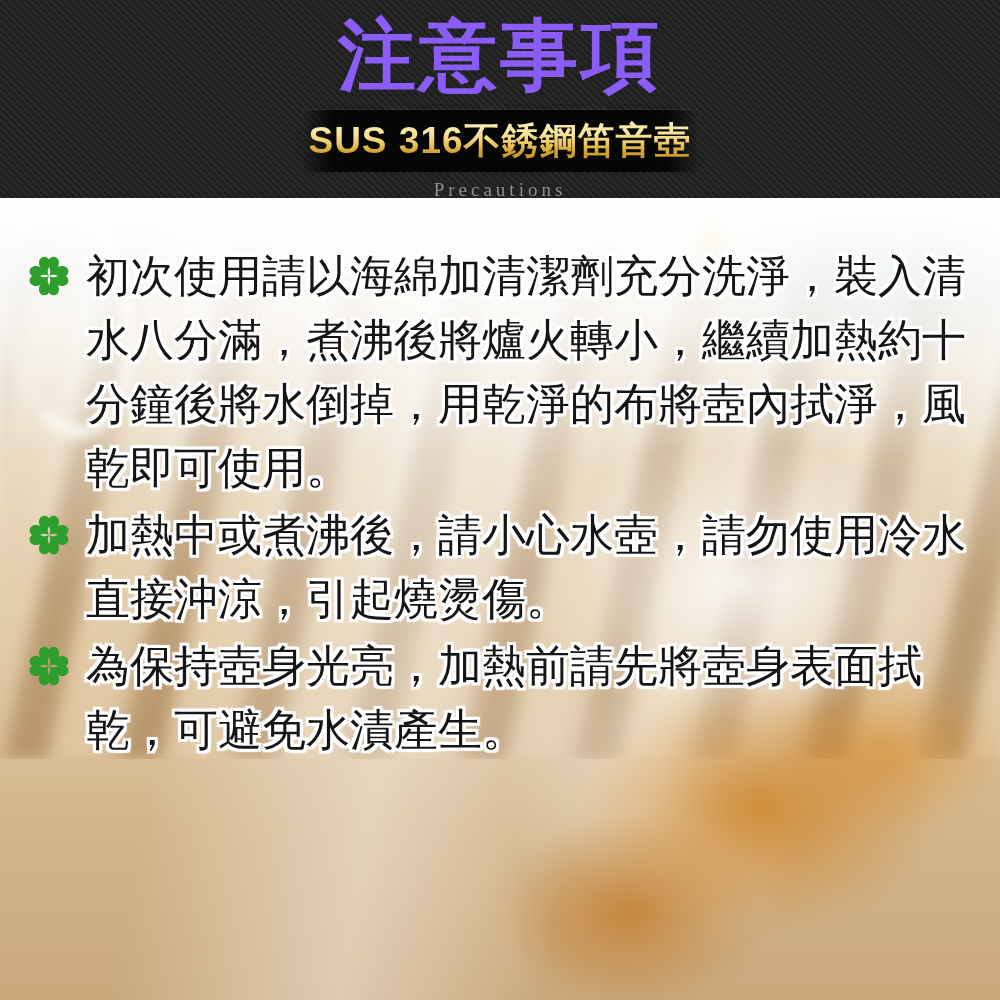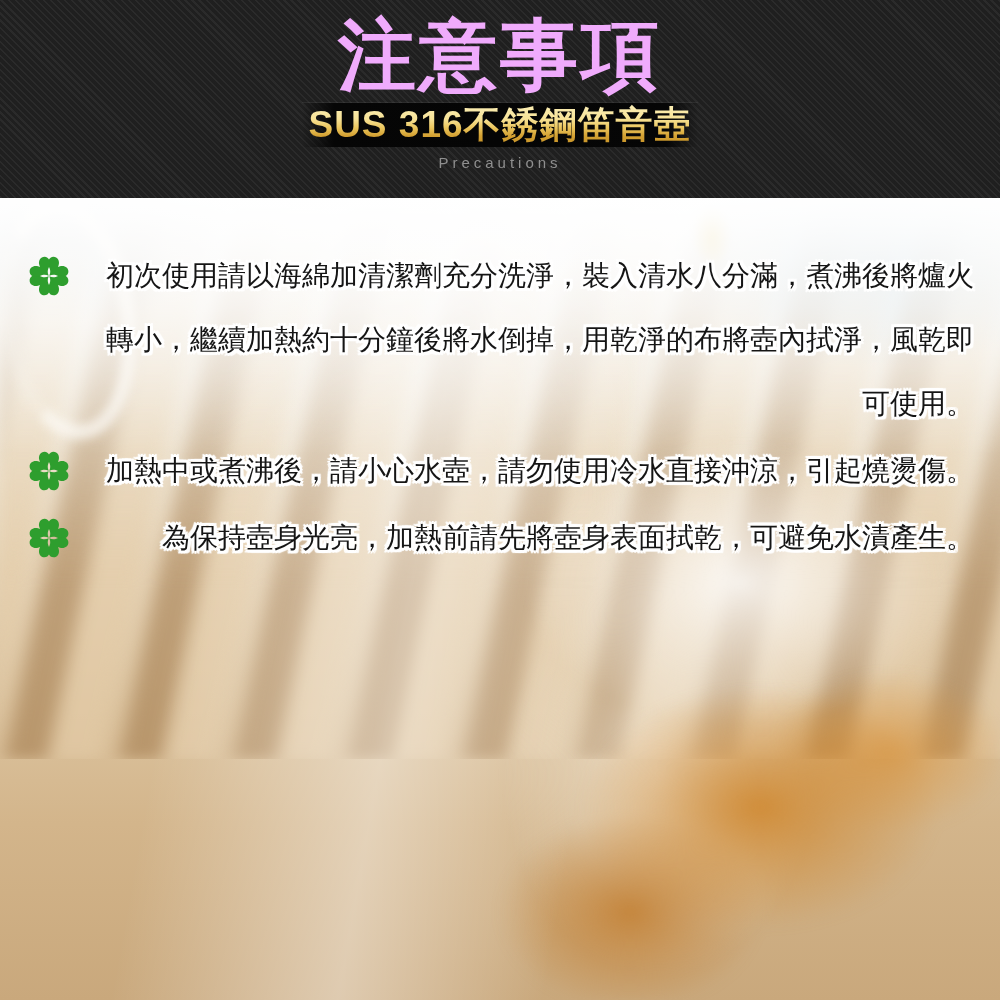--- a/index.html
+++ b/index.html
@@ -27,27 +27,27 @@
   }
   .hdr h1 {
     position: relative;
     margin: 0;
     padding-top: 10px;
     font-family: "Liberation Serif", "DejaVu Serif", serif;
     font-weight: 900;
     font-size: 78px;
     line-height: 92px;
     letter-spacing: 3px;
-    color: #f0abfc;
+    color: #8b5cf6;
   }
   .gold-bar {
     position: relative;
     width: 396px;
-    height: 44px;
-    margin: 1px auto 0;
+    height: 62px;
+    margin: 8px auto 0;
     display: flex;
     align-items: center;
     justify-content: center;
     background: linear-gradient(90deg,
       rgba(6,6,6,0) 0%, #060606 8%, #050505 50%, #060606 92%, rgba(6,6,6,0) 100%);
     box-shadow: 0 -1px 0 rgba(255,255,255,0.06);
   }
   .gold-text {
     font-size: 37px;
     font-weight: bold;
@@ -60,22 +60,22 @@
       background: linear-gradient(180deg,
         #fdf3c2 0%, #f7e296 38%, #ecc75f 55%, #d3a031 72%, #c08c24 100%);
       -webkit-background-clip: text;
       background-clip: text;
       color: transparent;
     }
   }
   .precautions-en {
     position: relative;
     margin-top: 7px;
-    font-family: Liberation Sans, sans-serif;
-    font-size: 15px;
+    font-family: Liberation Serif, serif;
+    font-size: 19px;
     letter-spacing: 4px;
     color: #8f8f8f;
   }
 
   
   .body {
     position: absolute;
     top: 198px; left: 0; right: 0; bottom: 0;
     overflow: hidden;
   }
@@ -141,29 +141,28 @@
   .list {
     position: relative;
     z-index: 2;
     margin: 0;
     padding: 46px 26px 0 86px;
     list-style: none;
   }
   .list li {
     position: relative;
     margin: 0 0 3px 0;
-    font-size: 28px;
+    font-size: 44px;
     line-height: 64px;
     color: #151515;
     letter-spacing: 0;
     text-shadow:
       3px 0 0 #fff, -3px 0 0 #fff, 0 3px 0 #fff, 0 -3px 0 #fff,
       2px 2px 0 #fff, -2px 2px 0 #fff, 2px -2px 0 #fff, -2px -2px 0 #fff,
       3px 3px 1px #fff, -3px 3px 1px #fff, 3px -3px 1px #fff, -3px -3px 1px #fff;
-    text-align: right;
   }
   .clover {
     position: absolute;
     left: -58px;
     top: 11px;
     width: 42px;
     height: 42px;
     text-shadow: none;
   }
   .clover svg { display: block; width: 100%; height: 100%; }

